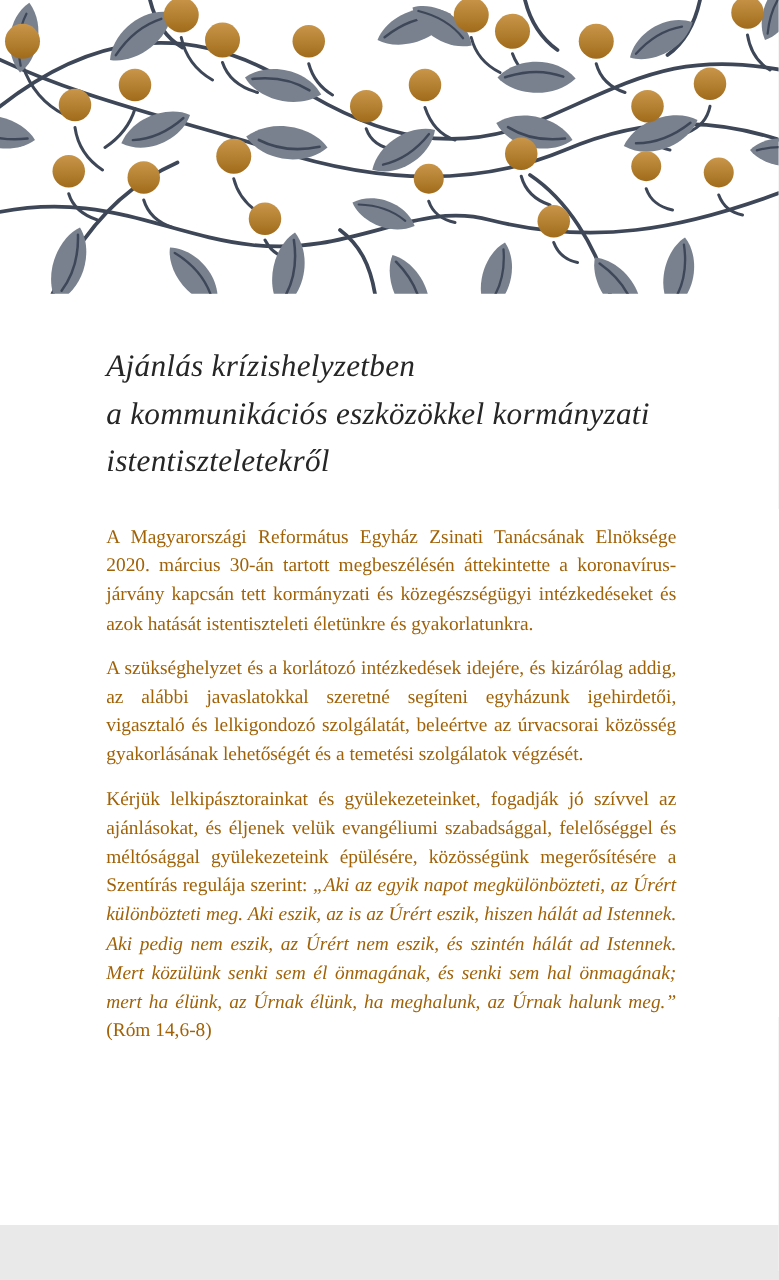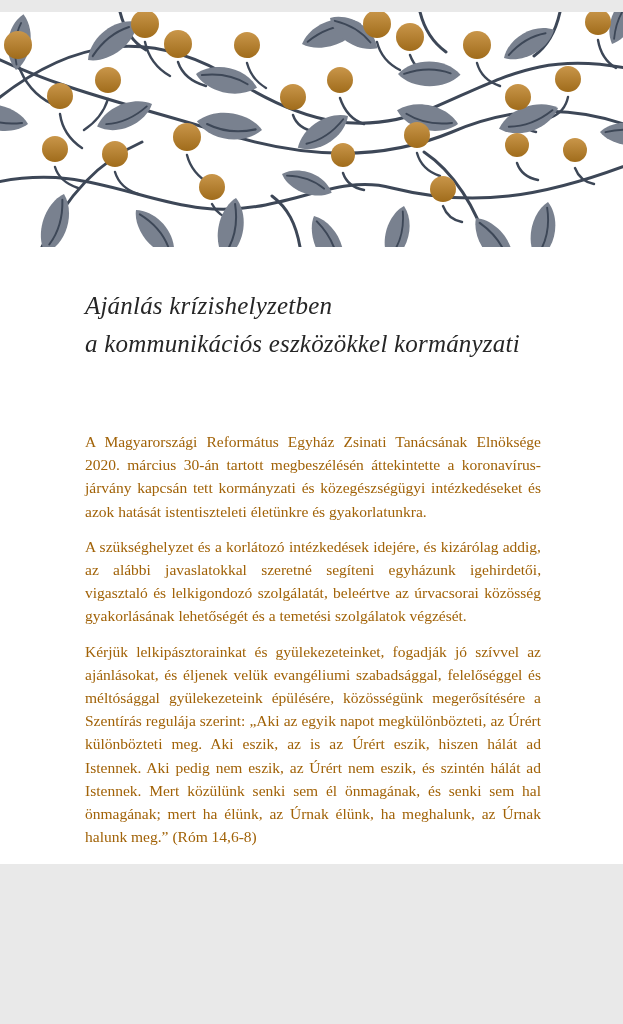--- a/index.html
+++ b/index.html
@@ -1,20 +1,20 @@
 <!DOCTYPE html>
 <html lang="hu"><head>
 <meta charset="utf-8">
 <style>
   html, body { margin: 0; padding: 0; background: #e9e9e9; }
   .page {
     position: relative;
     width: 623px;
-    height: 852px;
-    margin: 12px auto;
+    height: 980px;
+    margin: 0 auto;
     background: #ffffff;
     overflow: hidden;
     font-family: "Liberation Serif", "DejaVu Serif", serif;
   }
   .header-pattern {
     display: block;
     width: 623px;
     height: 235px;
   }
   .doc-title {
@@ -34,21 +34,21 @@
     left: 85px;
     width: 456px;
     top: 418px;
     font-size: 15.5px;
     line-height: 23.2px;
     color: #a16207;
     text-align: justify;
     hyphens: auto;
   }
   .doc-body p { margin: 0 0 12px 0; }
-  .quote-italic { }
+  .quote-italic { font-style: italic; }
   .page-footer {
     position: absolute;
     left: 57px;
     top: 988px;
     display: flex;
     align-items: flex-start;
     gap: 21px;
   }
   .footer-org {
     font-size: 15px;
@@ -159,20 +159,21 @@
       <circle cx="517" cy="133" r="12"></circle>
       <circle cx="575" cy="138" r="12"></circle>
       <circle cx="343" cy="143" r="12"></circle>
       <circle cx="443" cy="177" r="13"></circle>
     </g>
   </svg>
 
   <h1 class="doc-title">
     <div class="title-line">Ajánlás krízishelyzetben</div>
     <div class="title-line">a kommunikációs eszközökkel kormányzati</div>
+    <div class="title-line">istentiszteletekről</div>
   </h1>
 
   <div class="doc-body">
     <p>A Magyarországi Református Egyház Zsinati Tanácsának Elnöksége 2020. március 30-án tartott megbeszélésén áttekintette a koronavírus-járvány kapcsán tett kormányzati és közegészségügyi intézkedéseket és azok hatását istentiszteleti életünkre és gyakorlatunkra.</p>
     <p>A szükséghelyzet és a korlátozó intézkedések idejére, és kizárólag addig, az alábbi javaslatokkal szeretné segíteni egyházunk igehirdetői, vigasztaló és lelkigondozó szolgálatát, beleértve az úrvacsorai közösség gyakorlásának lehetőségét és a temetési szolgálatok végzését.</p>
     <p>
       <span>Kérjük lelkipásztorainkat és gyülekezeteinket, fogadják jó szívvel az ajánlásokat, és éljenek velük evangéliumi szabadsággal, felelőséggel és méltósággal gyülekezeteink épülésére, közösségünk megerősítésére a Szentírás regulája szerint: </span><span class="quote-italic">„Aki az egyik napot megkülönbözteti, az Úrért különbözteti meg. Aki eszik, az is az Úrért eszik, hiszen hálát ad Istennek. Aki pedig nem eszik, az Úrért nem eszik, és szintén hálát ad Istennek. Mert közülünk senki sem él önmagának, és senki sem hal önmagának; mert ha élünk, az Úrnak élünk, ha meghalunk, az Úrnak halunk meg.”</span><span> (Róm 14,6-8)</span>
     </p>
   </div>
 

